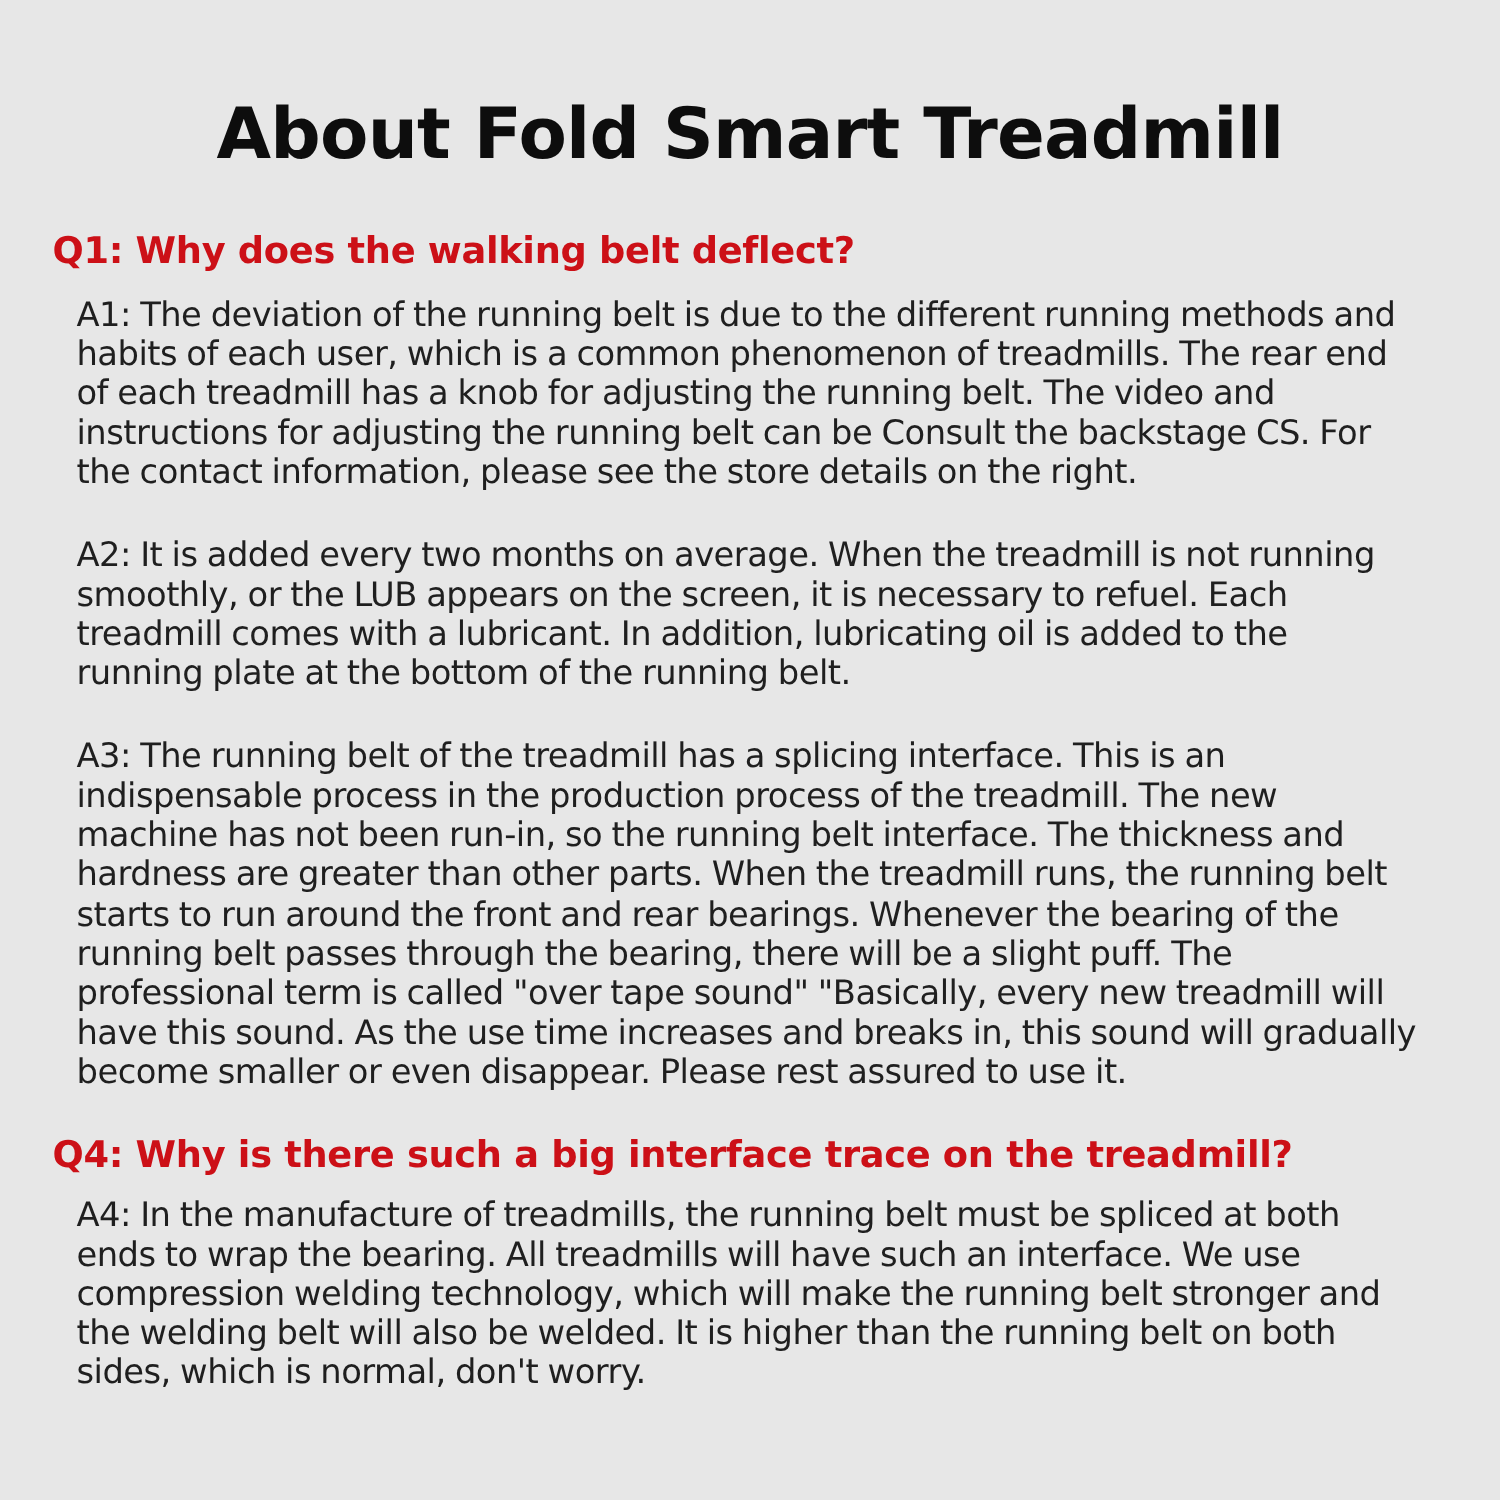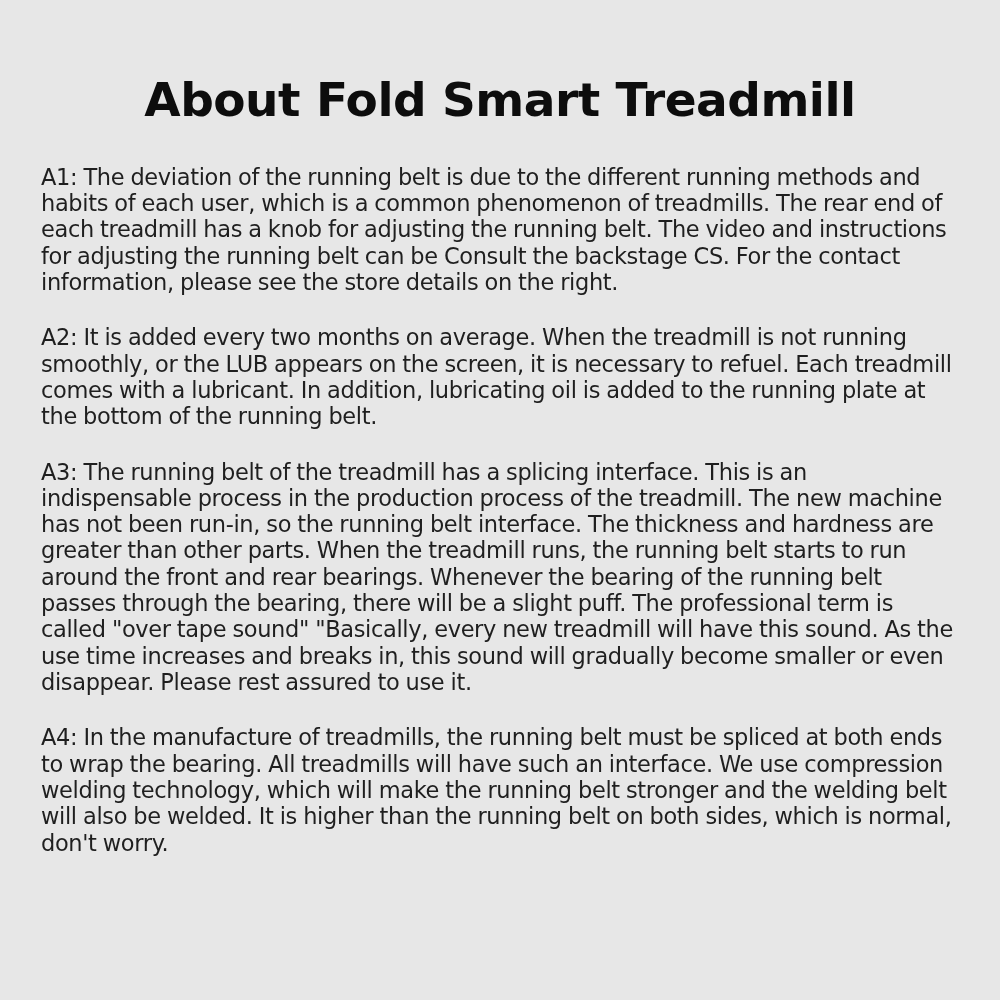--- a/index.html
+++ b/index.html
@@ -11,21 +11,21 @@
     height: 1000px;
     background: #e7e7e7;
     font-family: "Liberation Sans", sans-serif;
     overflow: hidden;
   }
   .page {
     width: 1000px;
     height: 1000px;
     background: #e7e7e7;
     box-sizing: border-box;
-    padding: 18px 25px;
+    padding: 8px 25px;
     position: relative;
   }
   .page-title {
     text-align: center;
     font-family: "DejaVu Sans", sans-serif;
     font-size: 47px;
     font-weight: bold;
     color: #0d0d0d;
     letter-spacing: -0.5px;
     margin: 0;
@@ -53,48 +53,50 @@
     margin: 0 0 5px 0;
     max-width: 950px;
   }
   .faq-answer {
     color: #1f1f1f;
     font-family: "DejaVu Sans", sans-serif;
     font-size: 22.5px;
     font-weight: normal;
     line-height: 1.17;
     letter-spacing: -0.35px;
-    margin: 6px;
+    margin: 16px;
     text-align: left;
     max-width: 950px;
     word-spacing: -0.6px;
   }
   .faq-item.wide-gap .faq-answer {
     margin-top: 13px;
   }
 </style>
 </head>
 <body>
 
 <div class="page">
 
   <h1 class="page-title">About Fold Smart Treadmill</h1>
 
   <div class="faq-list">
 
     <div class="faq-item">
+      <p class="faq-question">Q1: Why does the walking belt deflect?</p>
       <p class="faq-answer">A1: The deviation of the running belt is due to the different running methods and habits of each user, which is a common phenomenon of treadmills. The rear end of each treadmill has a knob for adjusting the running belt. The video and instructions for adjusting the running belt can be Consult the backstage CS. For the contact information, please see the store details on the right.</p>
     </div>
 
     <div class="faq-item">
       <p class="faq-answer">A2: It is added every two months on average. When the treadmill is not running smoothly, or the LUB appears on the screen, it is necessary to refuel. Each treadmill comes with a lubricant. In addition, lubricating oil is added to the running plate at the bottom of the running belt.</p>
     </div>
 
     <div class="faq-item">
       <p class="faq-answer">A3: The running belt of the treadmill has a splicing interface. This is an indispensable process in the production process of the treadmill. The new machine has not been run-in, so the running belt interface. The thickness and hardness are greater than other parts. When the treadmill runs, the running belt starts to run around the front and rear bearings. Whenever the bearing of the running belt passes through the bearing, there will be a slight puff. The professional term is called "over tape sound" "Basically, every new treadmill will have this sound. As the use time increases and breaks in, this sound will gradually become smaller or even disappear. Please rest assured to use it.</p>
     </div>
 
     <div class="faq-item wide-gap">
+      <p class="faq-question">Q4: Why is there such a big interface trace on the treadmill?</p>
       <p class="faq-answer">A4: In the manufacture of treadmills, the running belt must be spliced at both ends to wrap the bearing. All treadmills will have such an interface. We use compression welding technology, which will make the running belt stronger and the welding belt will also be welded. It is higher than the running belt on both sides, which is normal, don't worry.</p>
     </div>
 
   </div>
 </div>
 
 </body></html>

